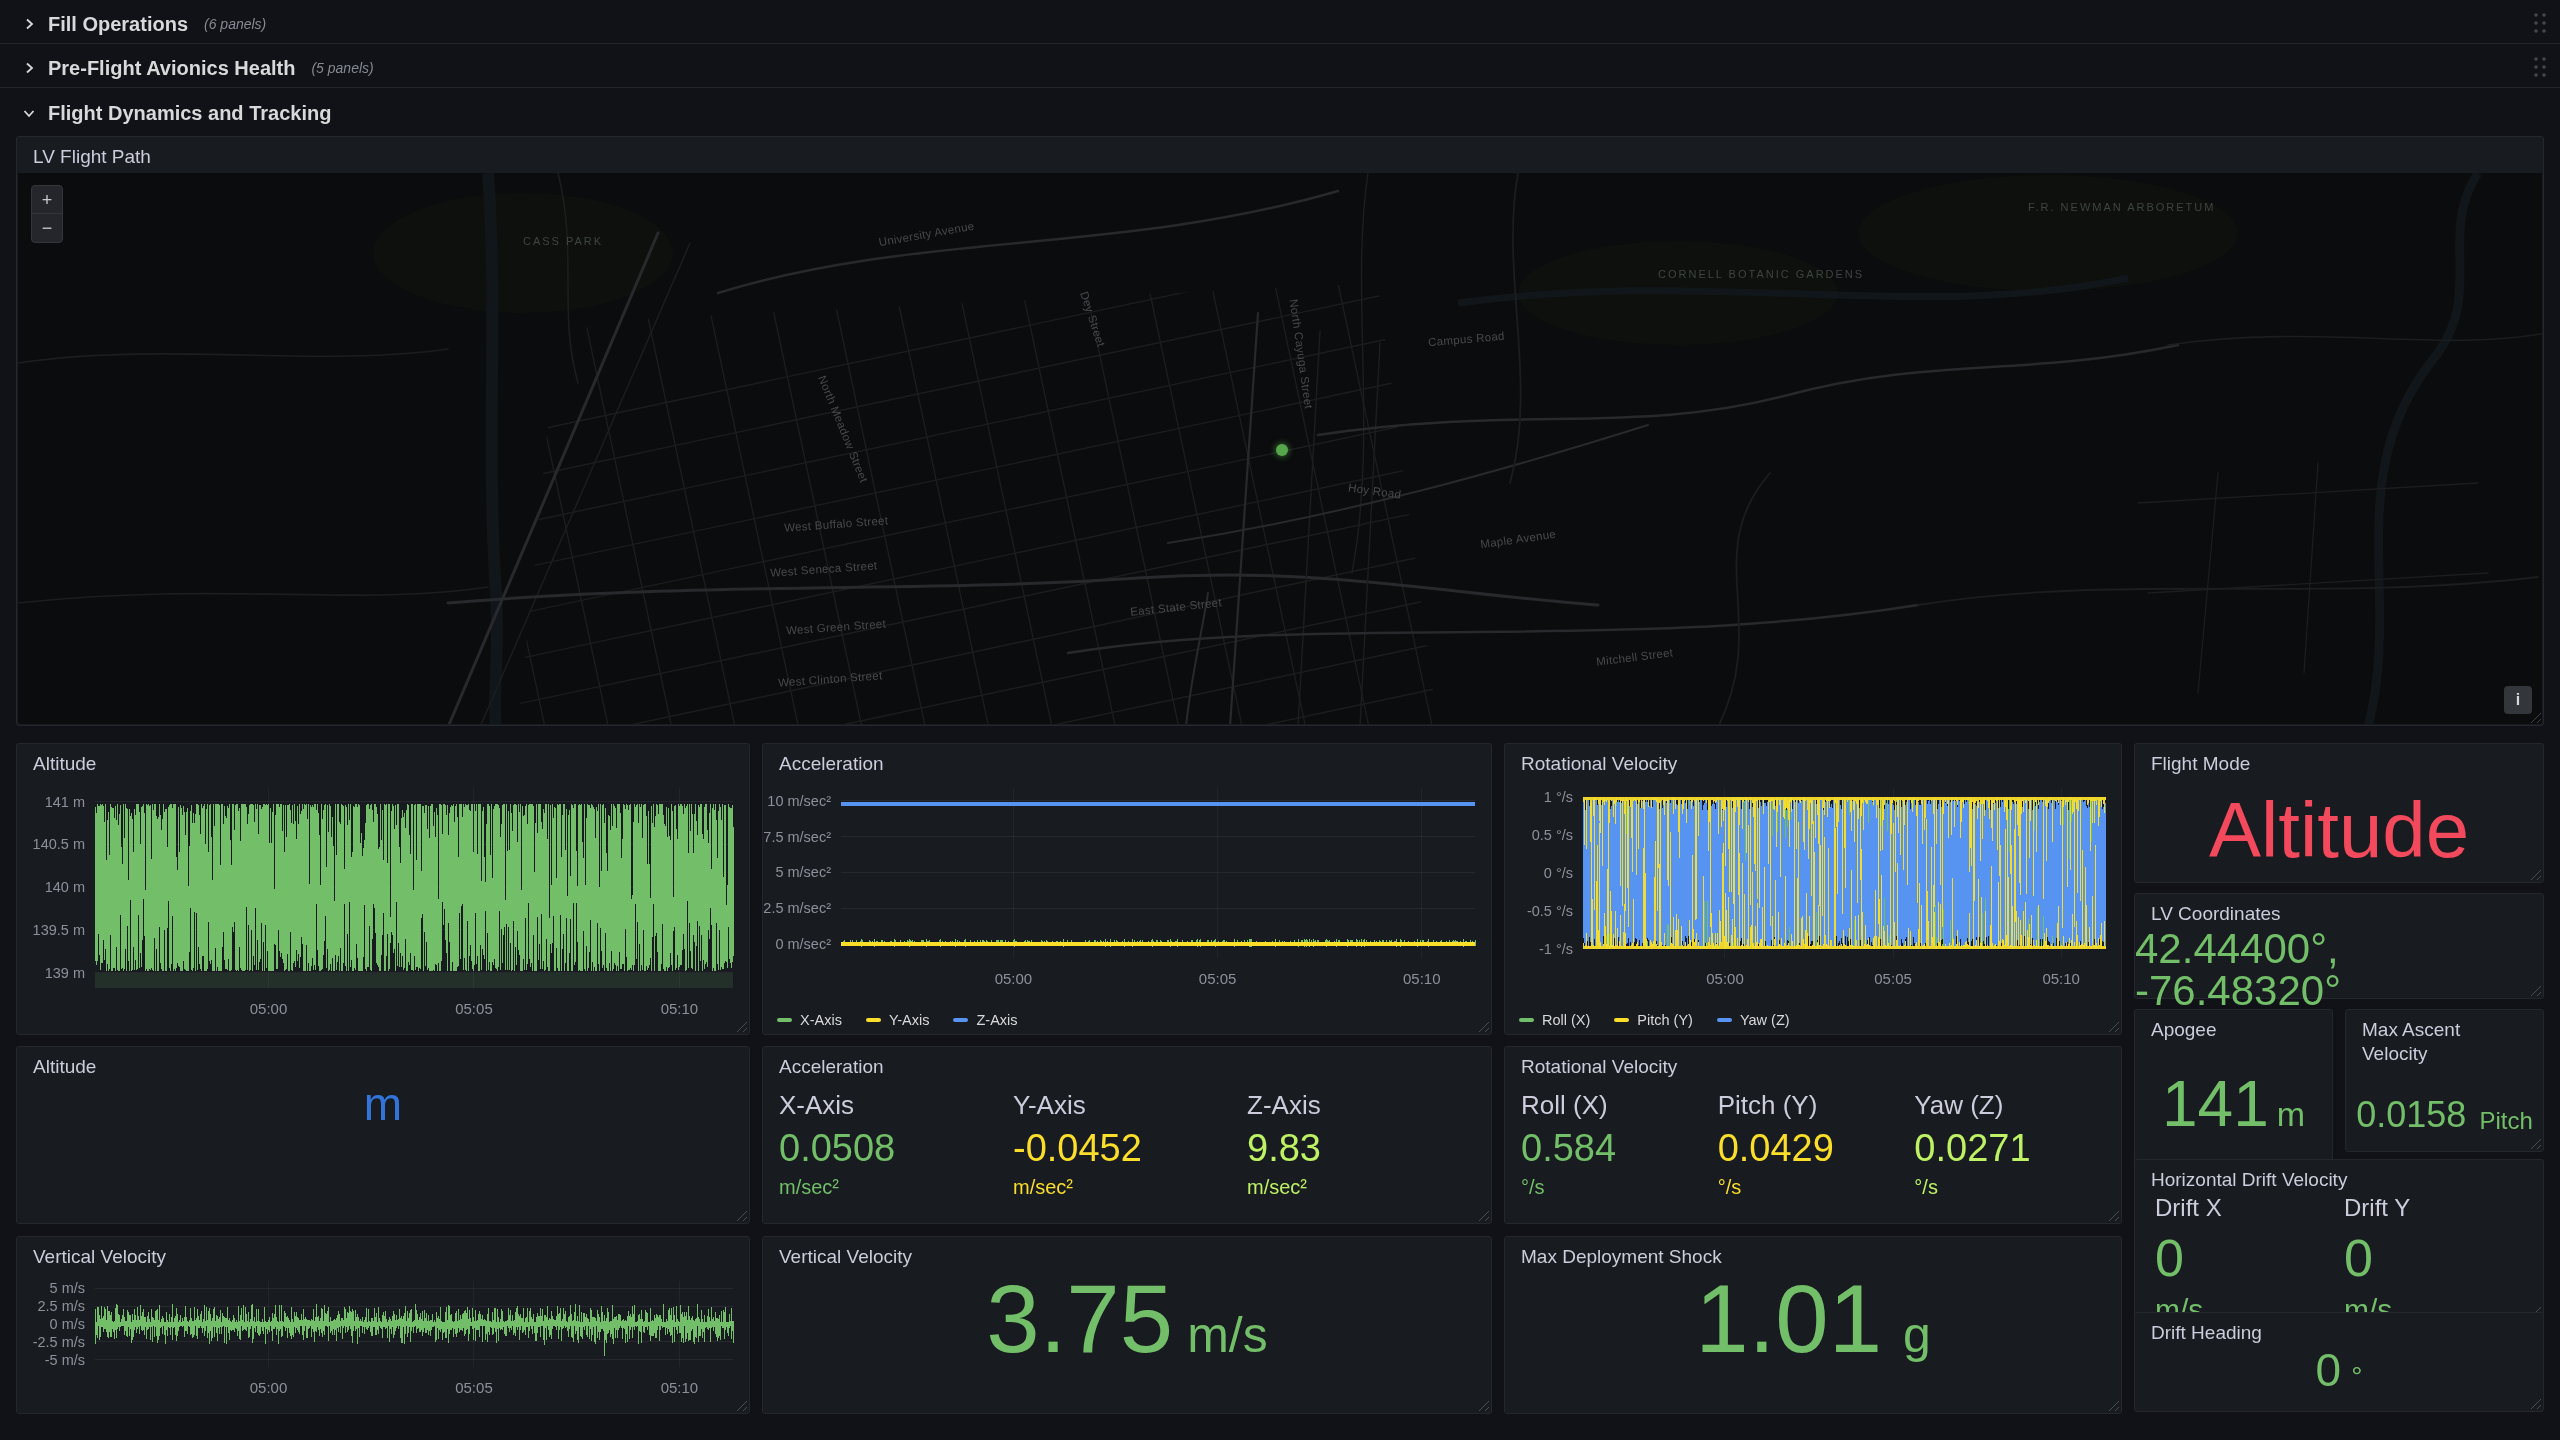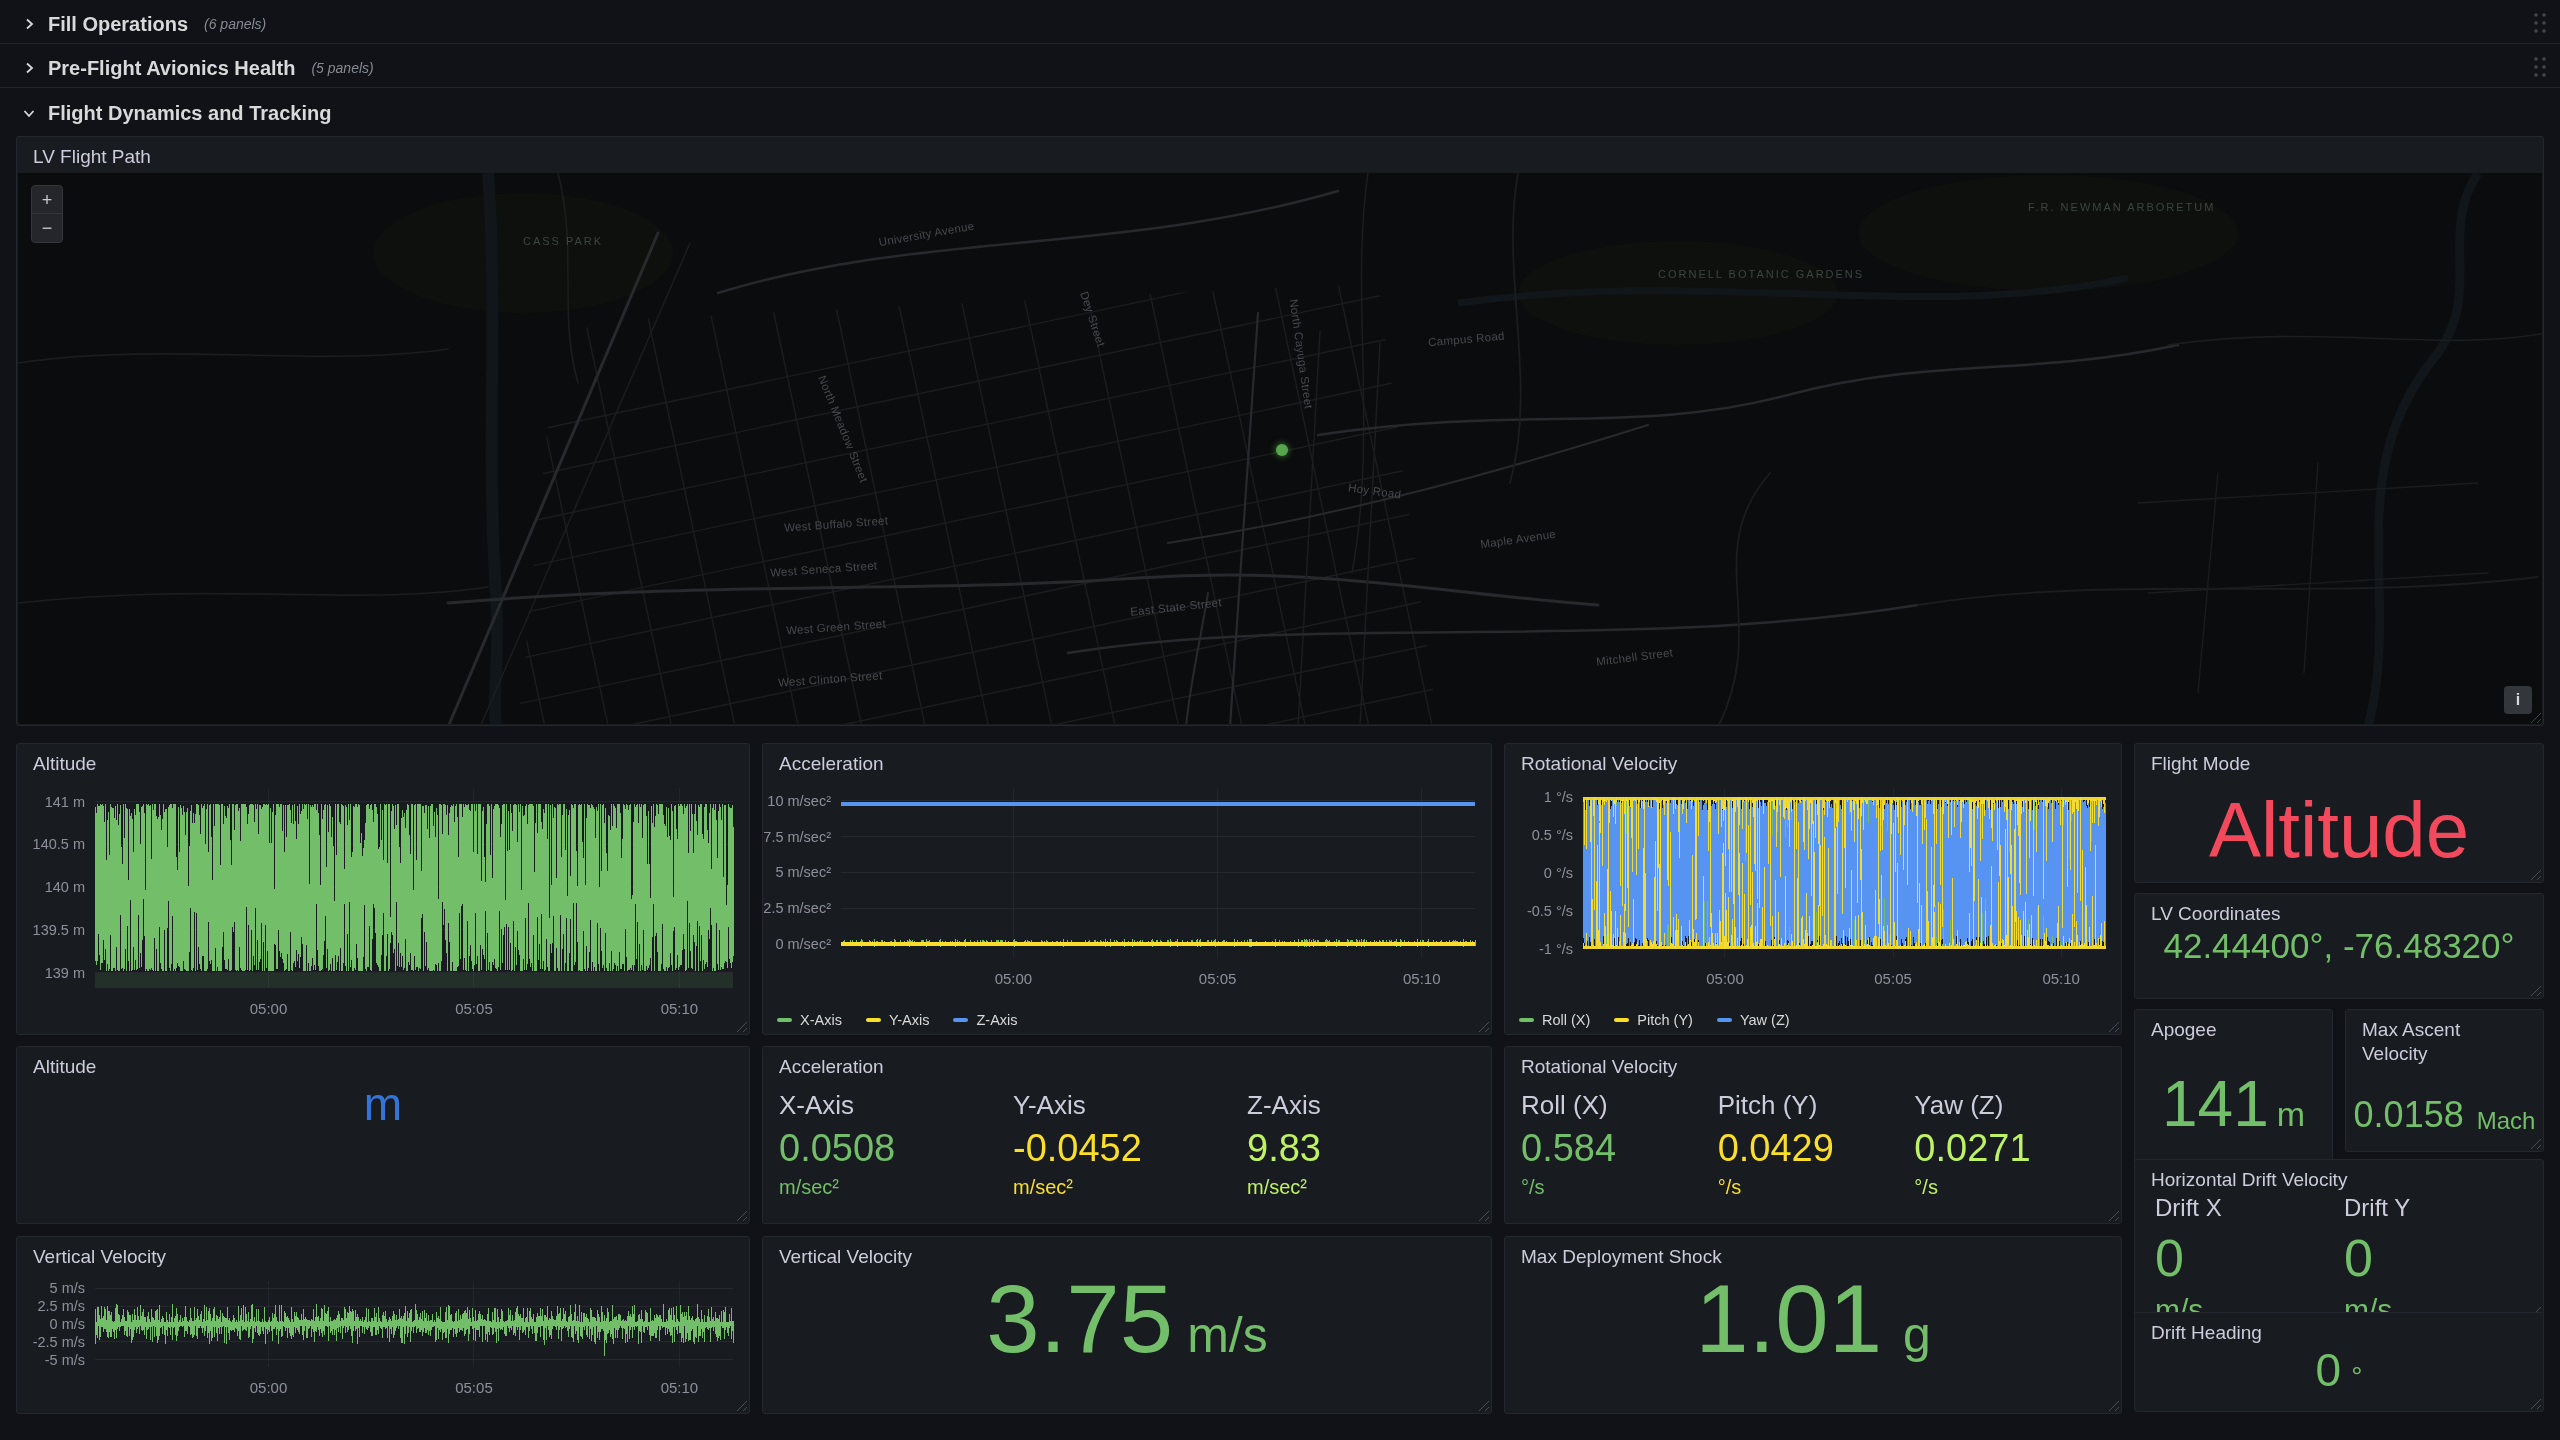--- a/index.html
+++ b/index.html
@@ -23,21 +23,21 @@
   .legend-item{display:flex;align-items:center;gap:8px;font-size:14.5px;color:#d8d9da;cursor:pointer;}
   .legend-dash{width:15px;height:4px;border-radius:2px;display:inline-block;}
   .stat-center{flex:1;display:flex;align-items:center;justify-content:center;gap:14px;}
   .stat-value{font-weight:500;line-height:1;}
   .stat-unit{font-weight:500;line-height:1;}
   .c-green{color:#73BF69}.c-yellow{color:#FADE2A}.c-blue{color:#bef264}
   .c-red{color:#F2495C}.c-statblue{color:#3274D9}
   .v-huge{font-size:104px}.u-huge{font-size:46px}
   .v-big{font-size:96px}.u-big{font-size:50px}
   .v-mode{font-size:78px}
-  .v-coord{font-size:35px}
+  .v-coord{font-size:42px}
   .v-apogee{font-size:64px}.u-apogee{font-size:34px}
   .v-mach{font-size:36px}.u-mach{font-size:24px}
   .v-head{font-size:46px}.u-head{font-size:28px}
   .triplet{flex:1;display:grid;grid-template-columns:1fr 1fr 1fr;align-items:center;padding:0 10px 14px 16px;}
   .t-label{font-size:26px;color:#ccccdc;margin-bottom:8px;}
   .t-line{display:flex;align-items:baseline;gap:9px;flex-direction:column;}
   .t-value{font-size:38px;font-weight:500;line-height:1;}
   .t-unit{font-size:20px;font-weight:500;}
   .duo{flex:1;display:grid;grid-template-columns:1fr 1fr;align-items:center;padding:0 10px 10px 20px;}
   .d-label{font-size:24px;color:#ccccdc;margin-bottom:10px;}
@@ -340,21 +340,21 @@
     <div class="panel-title">Apogee</div>
     <div class="stat-center" style="gap:8px;align-items:baseline;padding-bottom:18px;">
       <span class="stat-value v-apogee c-green">141</span>
       <span class="stat-unit u-apogee c-green">m</span>
     </div>
   </div>
   <div class="panel" style="left:2345px;top:1009px;width:199px;height:143px;">
     <div class="panel-title">Max Ascent Velocity</div>
     <div class="stat-center" style="gap:13px;align-items:flex-end;padding-bottom:18px;">
       <span class="stat-value v-mach c-green">0.0158</span>
-      <span class="stat-unit u-mach c-green">Mach</span>
+      <span class="stat-unit u-mach c-green">Pitch</span>
     </div>
   </div>
 
   <div class="panel" style="left:16px;top:1046px;width:734px;height:178px;">
     <div class="panel-title">Altitude</div>
     <div class="stat-center" style="align-items:baseline;padding-bottom:12px;">
       <span class="stat-unit u-huge c-statblue">m</span>
     </div>
   </div>
 

